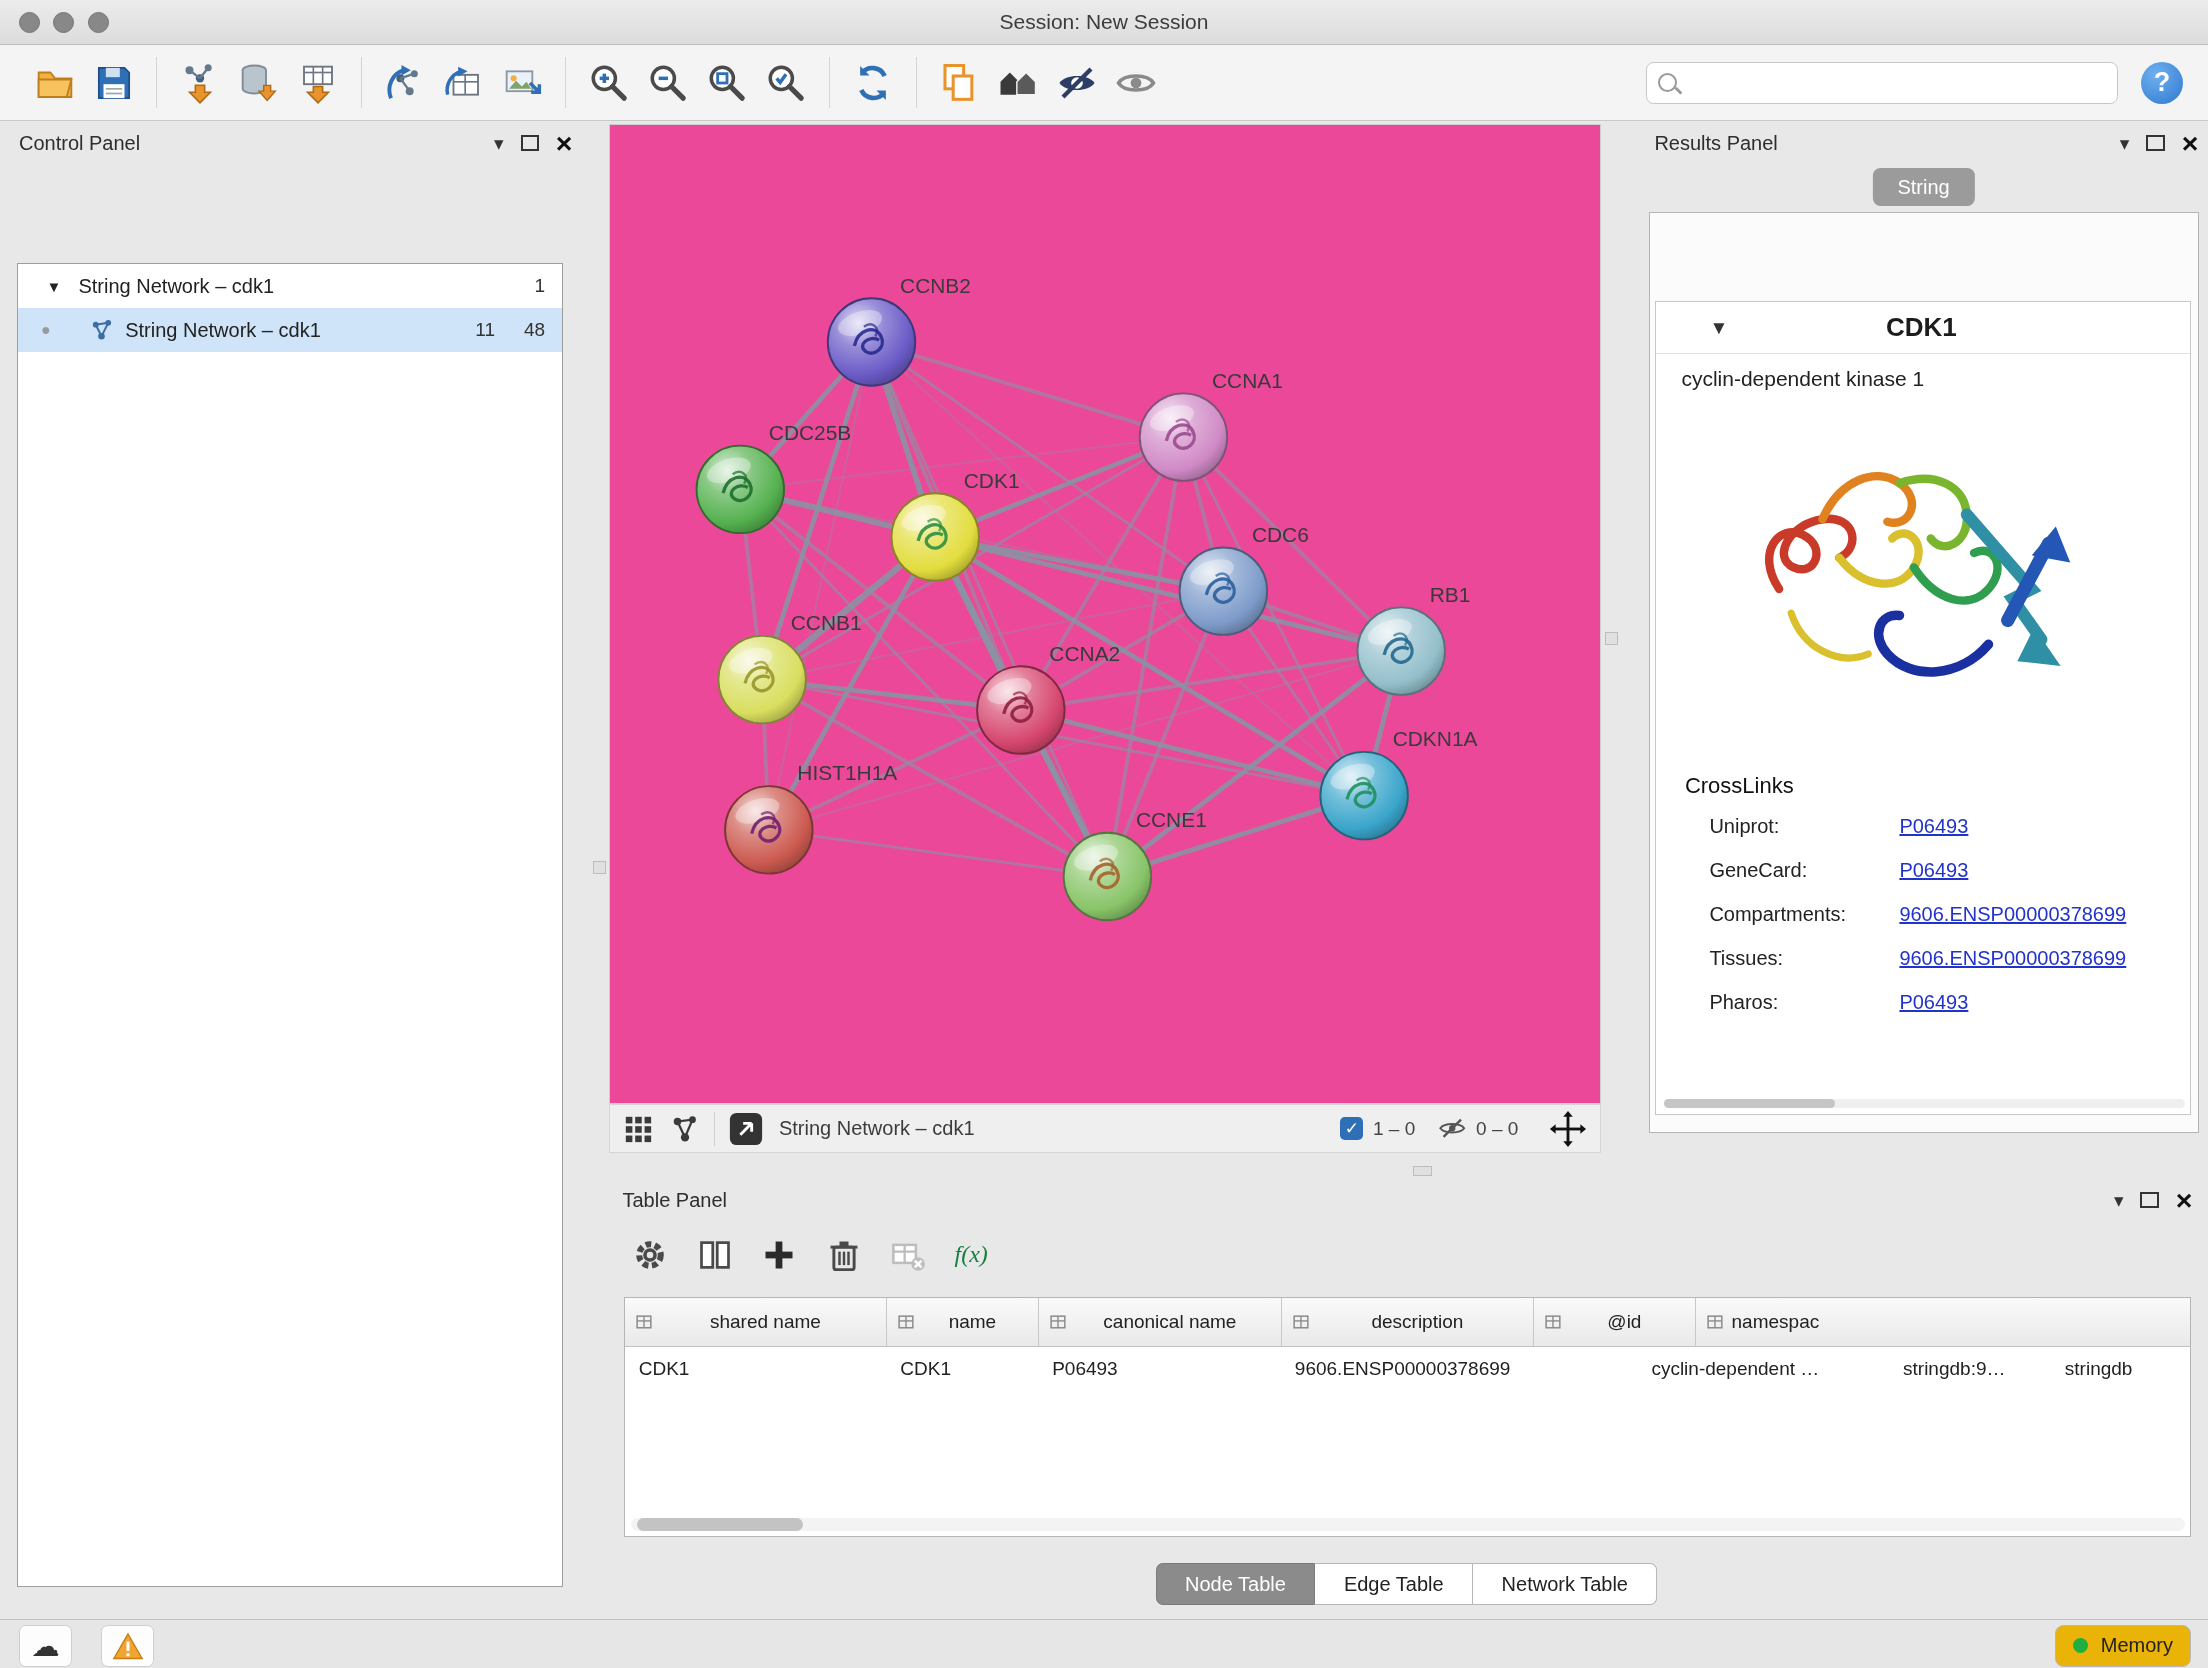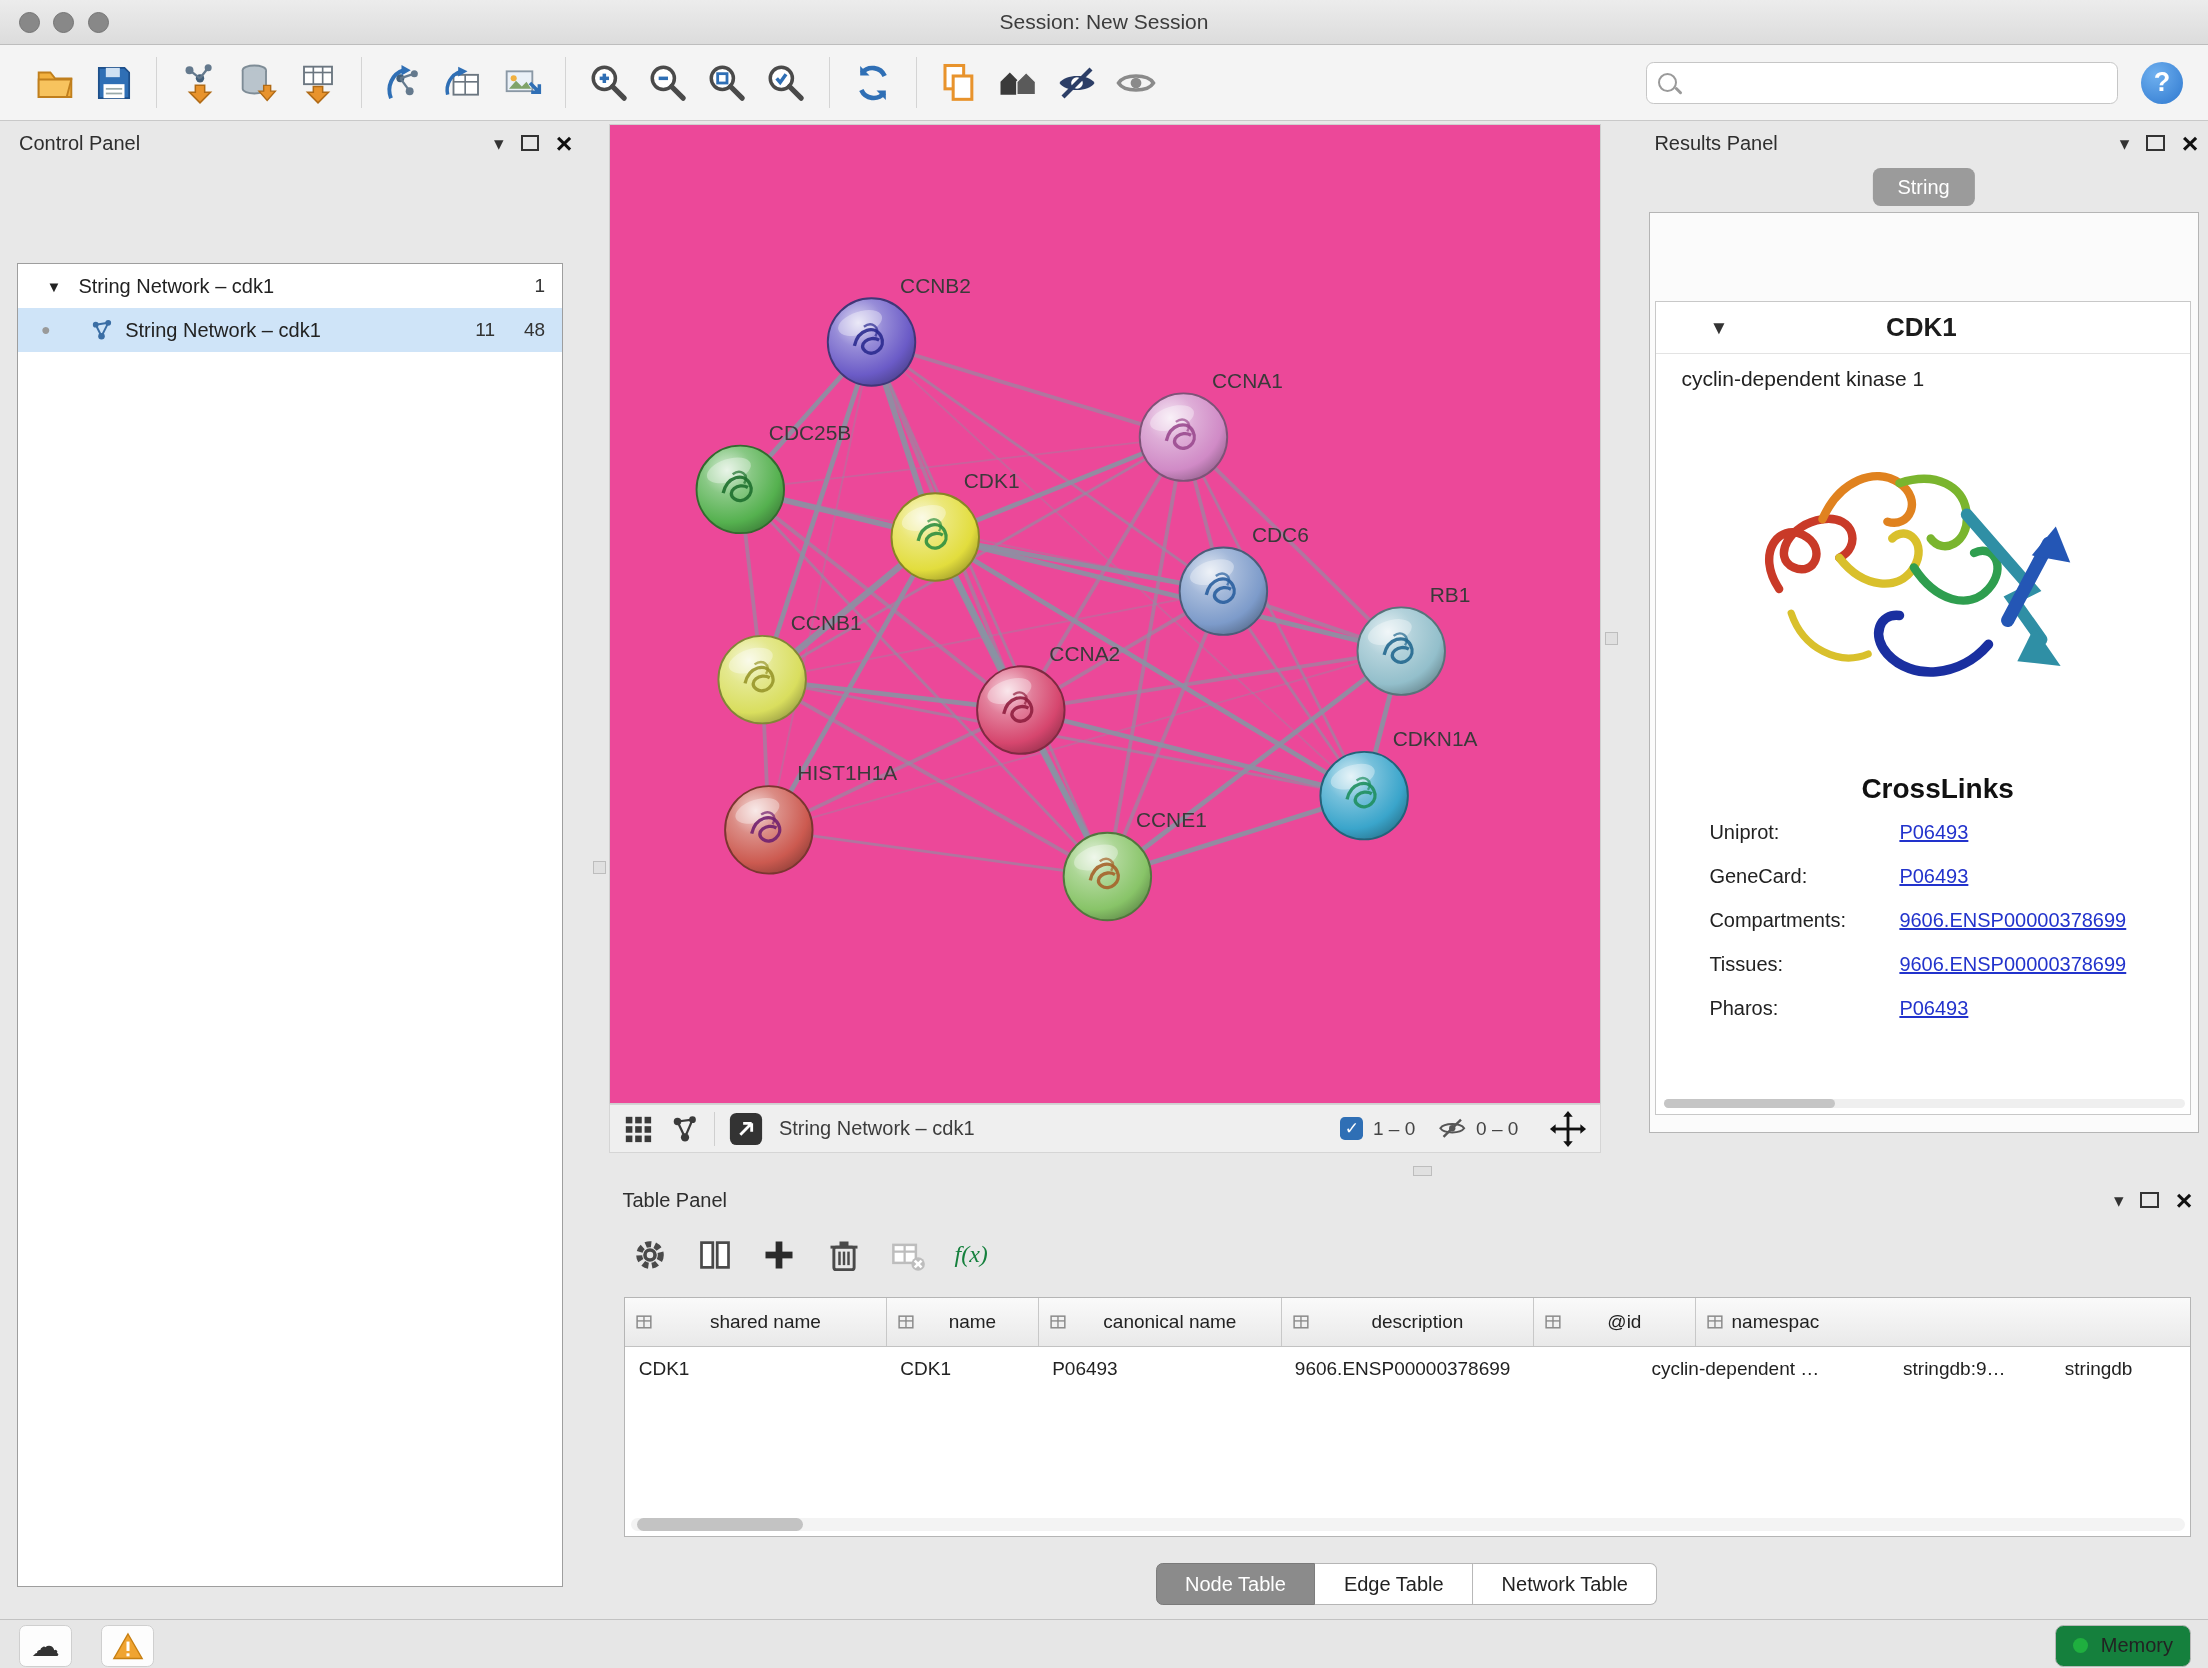--- a/index.html
+++ b/index.html
@@ -63,21 +63,21 @@
   .rp-tab{position:absolute;left:50%;transform:translateX(-50%);top:44px;background:#9b9b9b;color:#fff;
     font-size:20px;padding:7.6px 25px;border-radius:7.6px;}
   .rp-box{position:absolute;left:5.7px;top:88px;width:550px;height:921px;background:#fbfbfb;border:1px solid #b5b5b5;box-sizing:border-box;}
   .rp-buttons{position:absolute;left:0;top:25px;width:100%;display:flex;justify-content:center;gap:34px;}
   .rp-btn{background:#fff;border:1px solid #b2b2b2;border-radius:7.6px;font-size:20px;padding:8.6px 25px;}
   .rp-section{position:absolute;left:5.7px;top:88px;width:536px;height:814px;background:#fff;border:1px solid #c8c8c8;box-sizing:border-box;}
   .sec-head{height:51px;display:flex;align-items:center;border-bottom:1px solid #e3e3e3;}
   .sec-title{flex:1;text-align:center;font-size:26px;font-weight:bold;color:#1c1c1c;}
   .sec-desc{font-size:21px;color:#222;margin:13.3px 0 0 25px;}
   .protein-wrap{display:flex;justify-content:center;margin-top:15px;}
-  .xl-title{font-size:28px;font-weight:bold;color:#111;margin:25px 0 5.7px 28.5px;text-align:center;}
+  .xl-title{font-size:22px;font-weight:normal;color:#111;margin:25px 0 5.7px 28.5px;}
   .xl-row{display:flex;font-size:20px;height:44px;align-items:center;}
   .xl-label{width:190px;margin-left:53px;color:#222;}
   .xl-link{color:#2233cc;text-decoration:underline;}
   .mini-scroll{position:absolute;left:7.6px;bottom:5.7px;width:521px;height:9.5px;background:#efefef;border-radius:4.8px;}
   .mini-thumb{width:171px;height:9.5px;background:#c5c5c5;border-radius:4.8px;}
 
   
   #table-panel{position:absolute;left:613px;top:1181px;width:1587px;height:436px;}
   .tp-toolbar{position:absolute;left:19px;top:46px;height:55px;display:flex;align-items:center;gap:28.5px;}
   .tp-table{position:absolute;left:11.4px;top:116px;width:1567px;height:240px;background:#fff;border:1px solid #b5b5b5;box-sizing:border-box;}
@@ -92,21 +92,21 @@
   .tp-tab{height:40px;line-height:40px;padding:0 28.5px;font-size:20px;background:#fff;border:1px solid #b5b5b5;border-left:none;}
   .tp-tab.first{border-left:1px solid #b5b5b5;border-radius:6.7px 0 0 6.7px;}
   .tp-tab.last{border-radius:0 6.7px 6.7px 0;}
   .tp-tab.selected{background:#8b8b8b;color:#fff;border-color:#7a7a7a;}
   .fx{font-family:"Liberation Serif",serif;font-style:italic;font-size:24px;color:#15803d;}
 
   
   #statusbar{position:absolute;left:0;top:1619px;width:2208px;height:49px;background:#e6e6e6;border-top:1px solid #c2c2c2;}
   .sb-btn{position:absolute;top:4.8px;width:51px;height:40px;background:#fdfdfd;border:1px solid #cfcfcf;border-radius:6.7px;
     display:flex;align-items:center;justify-content:center;}
-  .memory-btn{position:absolute;right:17px;top:4.8px;height:40px;background:#15803d;border:1px solid #b8b8b8;border-radius:8.6px;
+  .memory-btn{position:absolute;right:17px;top:4.8px;height:40px;background:#eab308;border:1px solid #b8b8b8;border-radius:8.6px;
     display:flex;align-items:center;gap:13px;padding:0 17px;font-size:20px;}
   .green-dot{width:15px;height:15px;border-radius:50%;background:#1faf3f;}
   .cloud-glyph{font-size:28.5px;color:#333;line-height:1;}
 </style>
 </head>
 <body>
 
 <div id="app">
 
   <div id="titlebar">

